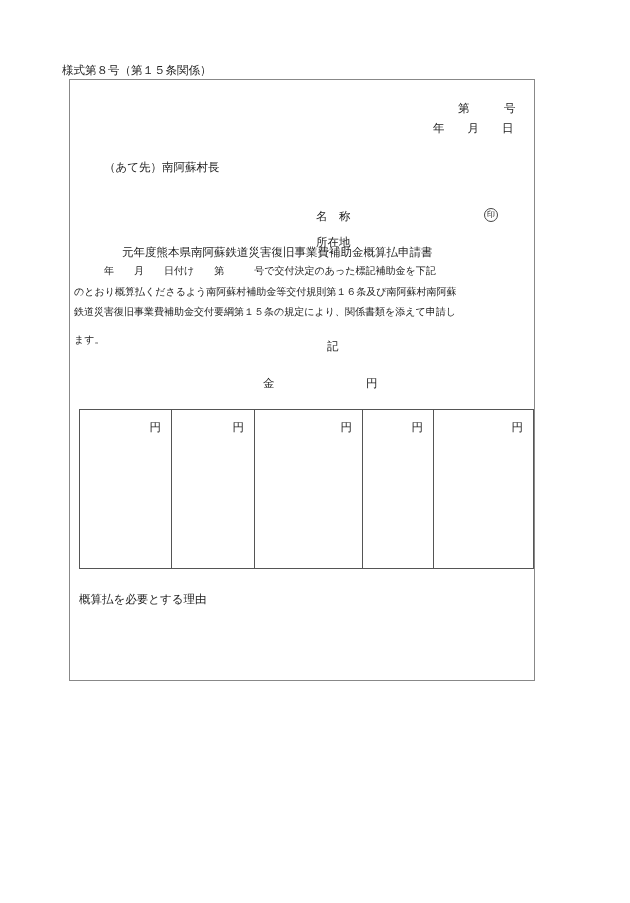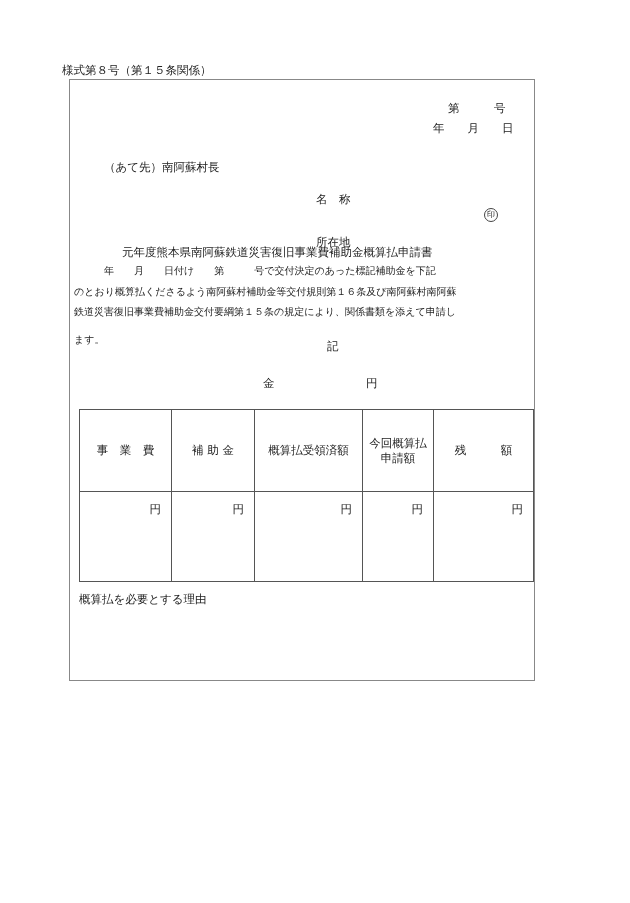--- a/index.html
+++ b/index.html
@@ -1,24 +1,24 @@
 <!DOCTYPE html>
 <html><head>
 <meta charset="utf-8">
 <style>
   html, body { margin:0; padding:0; background:#ffffff; }
   body { width:630px; height:903px; position:relative; font-family:"DejaVu Serif","Liberation Serif",serif; color:#222; font-size:11.5px; overflow:hidden; }
   .abs { position:absolute; white-space:nowrap; }
   #form-label { left:62px; top:63px; font-size:11.5px;font-family:Liberation Serif, serif; }
   #outer-box { position:absolute; left:69px; top:79px; width:466px; height:602px; border:1px solid #888; box-sizing:border-box; }
-  #doc-number { left:448px; top:101px;text-align:center; }
+  #doc-number { left:458px; top:101px;text-align:center; }
   #doc-date { left:433px; top:121px; }
   #addressee { left:104px; top:160px; }
   #address-label { left:316px; top:193px;margin-top:42px; }
-  #name-label { left:316px; top:192px; }
+  #name-label { left:316px; top:209px; }
   #seal-mark { left:484px; top:208px; font-size:11px; border:1px solid #444; border-radius:50%; width:12px; height:12px; line-height:12px; text-align:center; font-size:8px; }
   #doc-title { left:122px; top:245px;font-family:Liberation Serif, serif; }
   .body-line { left:74px; font-size:10px; }
   #note-mark { left:327px; top:339px; }
   #amount-line { left:263px; top:376px; }
   #amount-yen { left:366px; top:376px; }
   table#summary-table { position:absolute; left:79px; top:409px; width:454px; height:160px; border-collapse:collapse; table-layout:fixed; }
   #summary-table td { border:1px solid #555; font-size:11.5px; }
   #summary-table tr.head td { height:79px; text-align:center; vertical-align:middle; }
   #summary-table tr.vals td { height:79px; text-align:right; vertical-align:top; padding:10px 10px 0 0; }
@@ -54,28 +54,20 @@
 
 <table id="summary-table">
   <colgroup>
     <col style="width:92px">
       <col style="width:83px">
       <col style="width:108px">
       <col style="width:71px">
       <col style="width:100px">
   </colgroup>
   <tbody>
-      <tr class="head">
-    <td>事　業　費</td>
-    <td>補 助 金</td>
-    <td>概算払受領済額</td>
-    <td style="white-space:pre-line;line-height:15px;">今回概算払
-申請額</td>
-    <td>残　　　額</td>
-  </tr>
   <tr class="vals">
     <td>円</td>
     <td>円</td>
     <td>円</td>
     <td>円</td>
     <td>円</td>
   </tr>
 </tbody>
   </table>
 

